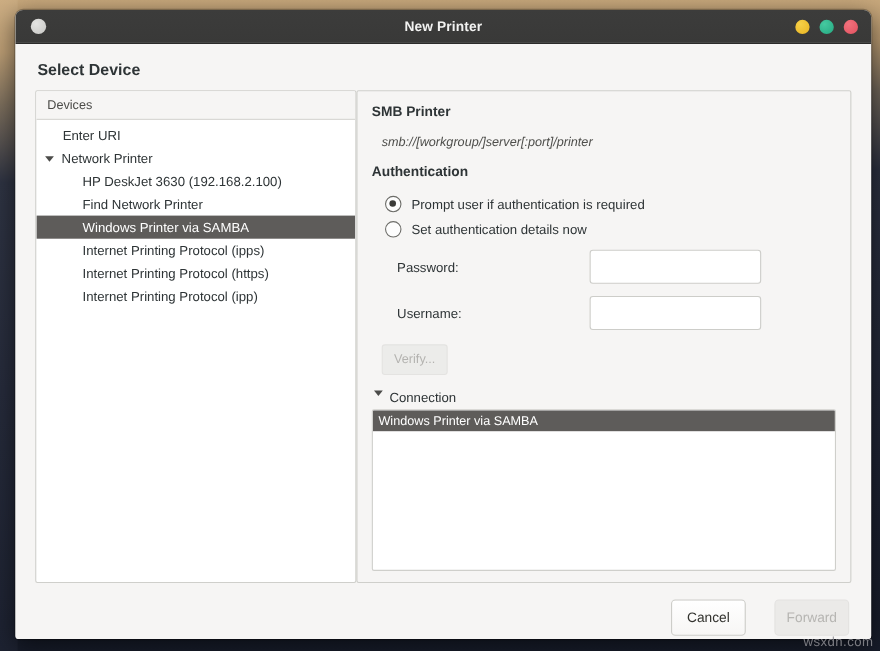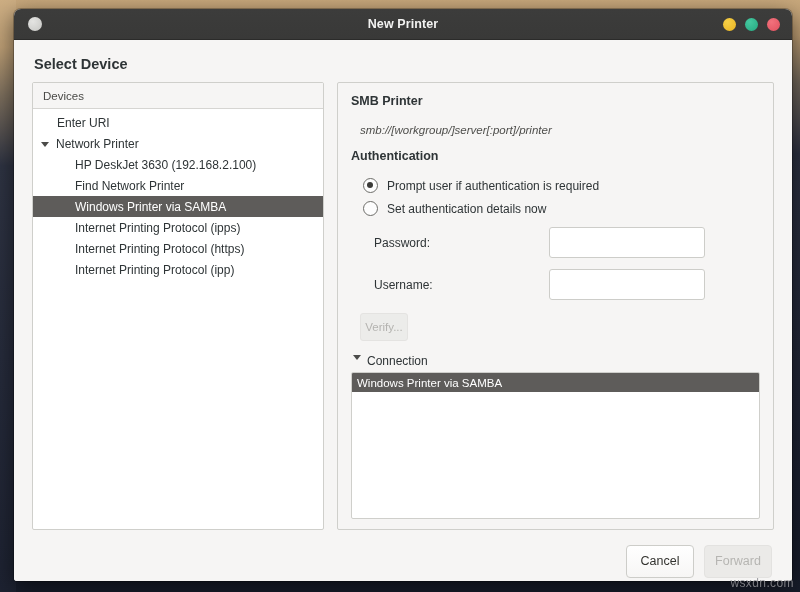--- a/index.html
+++ b/index.html
@@ -104,21 +104,20 @@
   }
   #page-title {
     font-size: 14.5px;
     font-weight: bold;
     color: #2e3436;
     margin: 16px 0 10px 2px;
   }
 
   #panes {
     display: flex;
-    gap: 13px;
     height: 448px;
   }
 
   
   #device-pane {
     width: 292px;
     flex: 0 0 292px;
     border: 1px solid #cfcfcb;
     background: #ffffff;
     border-radius: 2px;
@@ -263,21 +262,21 @@
   .field-label {
     width: 175px;
     flex: 0 0 175px;
     font-size: 12px;
     color: #2e3436;
   }
   .field-row .text-input { width: 156px; height: 31px; }
 
   #verify-button {
     margin: 13px 0 0 9px;
-    width: 48px;
+    width: 60px;
     height: 28px;
     background: #ececea;
     border: 1px solid #e4e3e1;
     border-radius: 3px;
     font-size: 11.5px;
     color: #b4b3b0;
     font-family: "Liberation Sans", sans-serif;
   }
 
   #connection-header {
@@ -325,20 +324,21 @@
   }
   #cancel-button {
     background: linear-gradient(180deg,#ffffff,#f7f6f5);
     border: 1px solid #cdcdc9;
     color: #33332f;
   }
   #forward-button {
     background: #ebeae8;
     border: 1px solid #e3e2e0;
     color: #b6b5b2;
+    margin-left: 16px;
   }
 
   
   #watermark {
     position: absolute;
     right: 6px;
     bottom: 2px;
     font-size: 12px;
     color: #8d8d92;
     letter-spacing: .4px;

